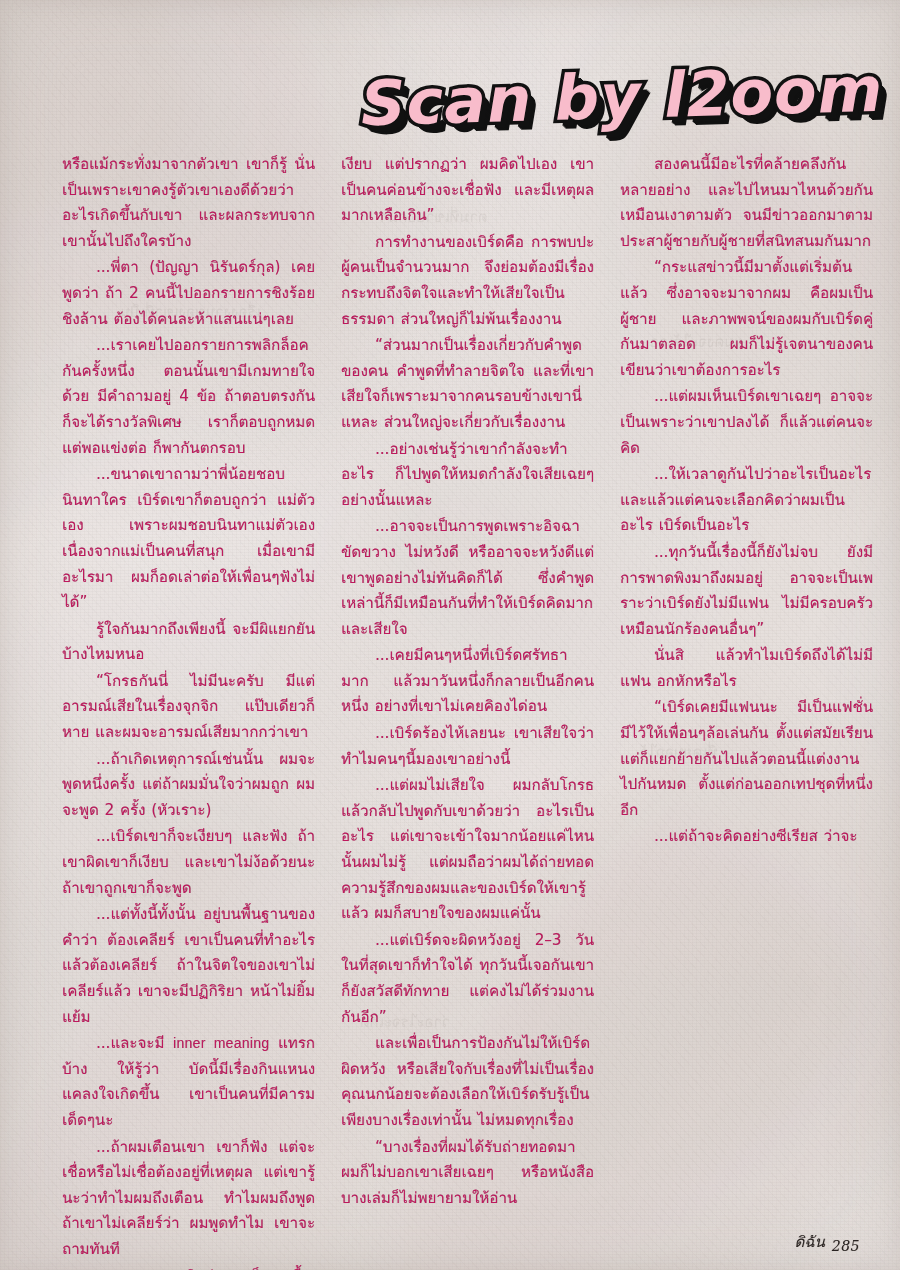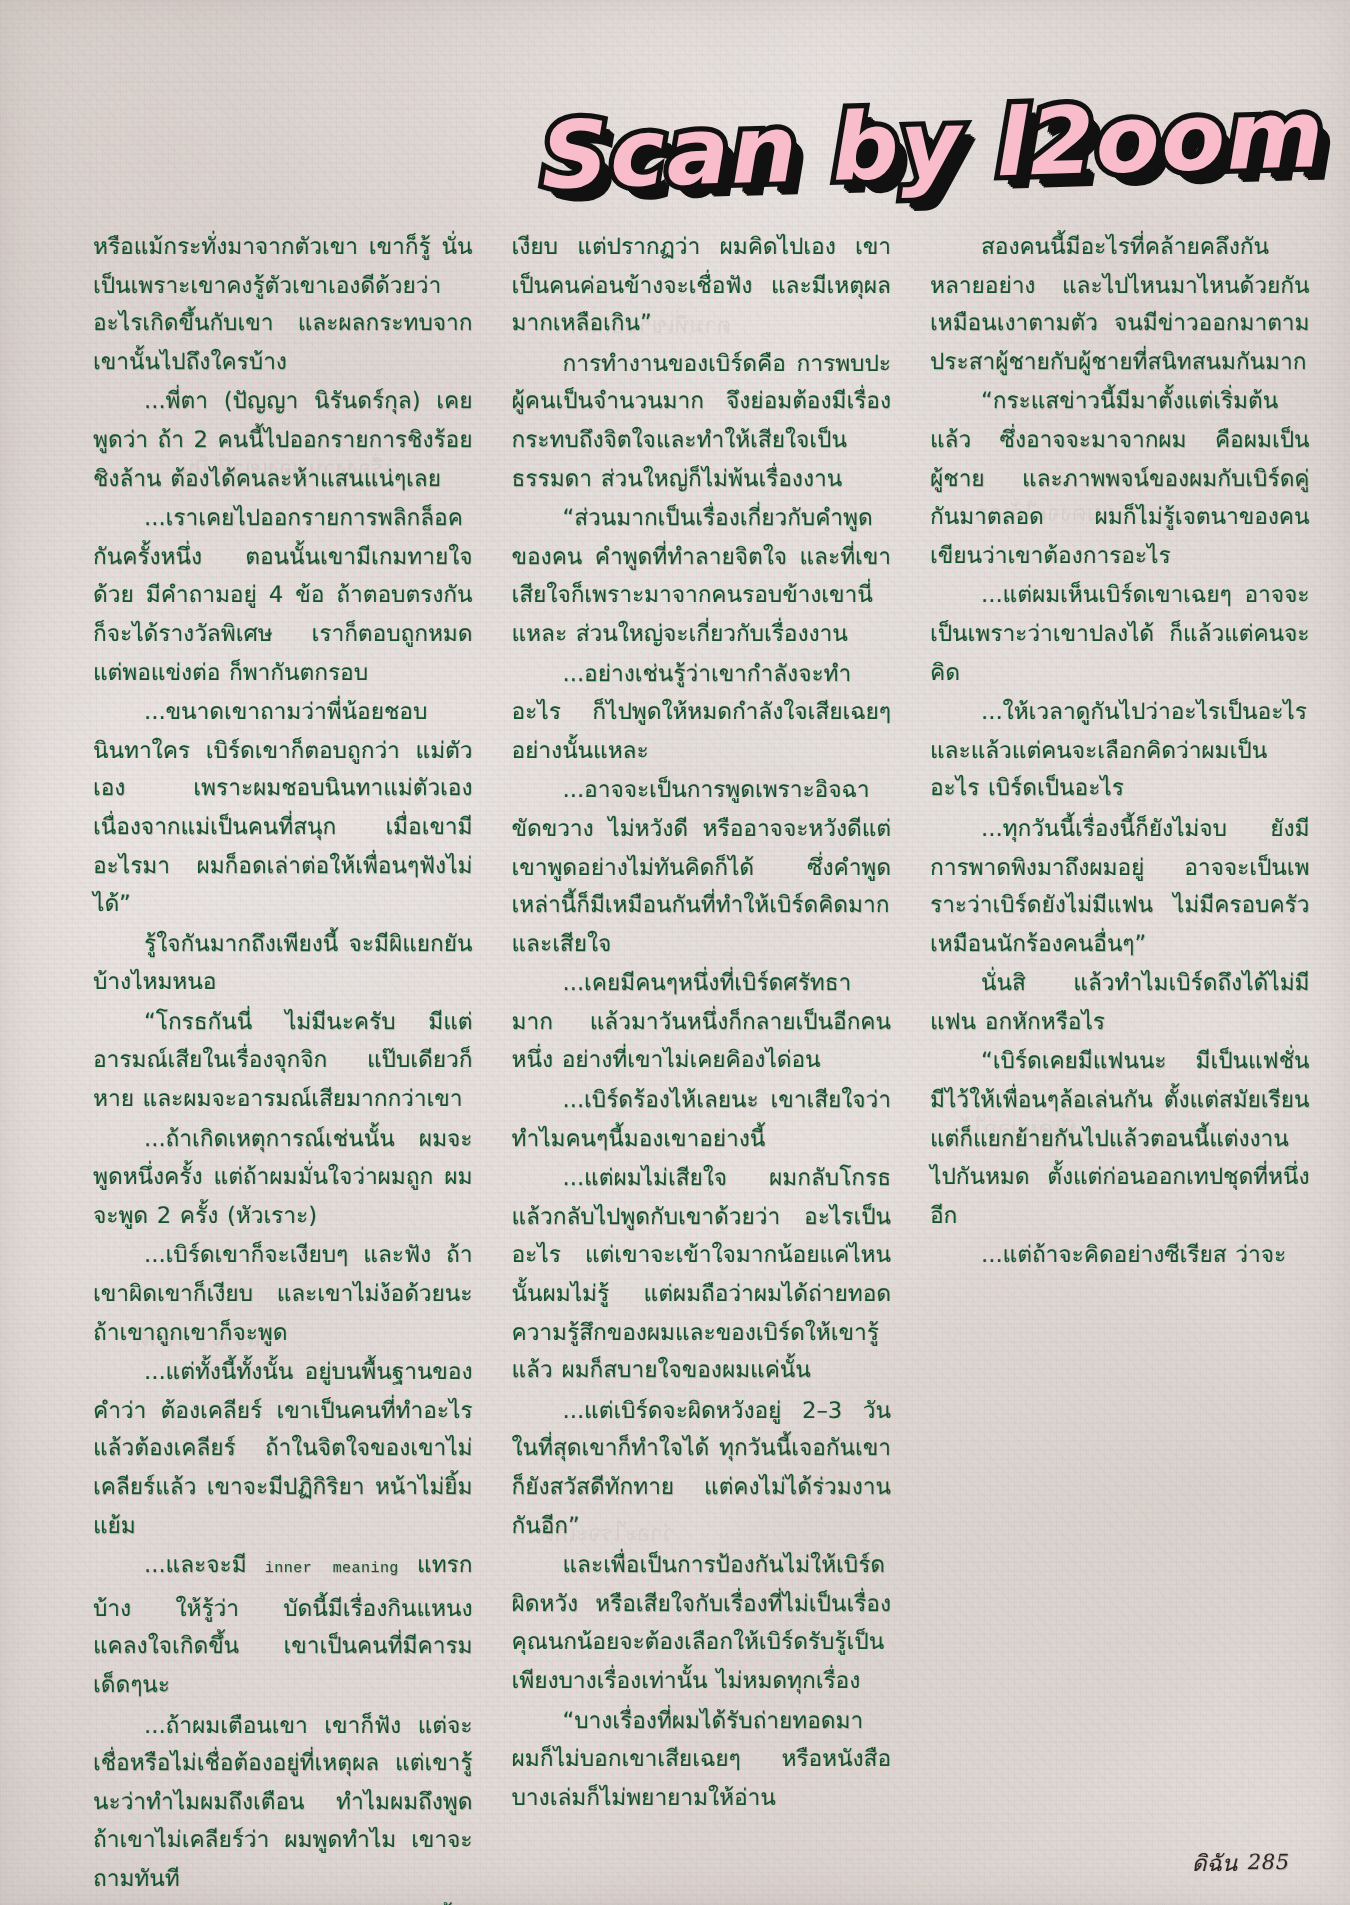--- a/index.html
+++ b/index.html
@@ -105,47 +105,47 @@
     width: 253px;
     flex: 0 0 253px;
     position: relative;
   }
 
   .para {
     margin: 0 0 1px 0;
     font-family: "DejaVu Sans", "Liberation Sans", sans-serif;
     font-size: 15.1px;
     line-height: 25.6px;
-    color: #14532d;
+    color: #be185d;
     text-align: justify;
     text-align-last: left;
     word-spacing: 1px;
     text-indent: 0;
     
     text-shadow: 0.4px 0.4px 0.5px rgba(90,78,72,0.38);
   }
   .para.indent {
     text-indent: 34px;
   }
 
   
   .latin {
-    font-family: Liberation Mono, monospace;
-    font-size: 10px;
+    font-family: Liberation Sans, sans-serif;
+    font-size: 14px;
     letter-spacing: 0.3px;
   }
 
   
   #footer {
     position: absolute;
     right: 40px;
     bottom: 16px;
     z-index: 4;
     display: flex;
-    align-items: center;
+    align-items: flex-end;
     gap: 7px;
     font-style: italic;
     color: #2a2422;
     text-shadow: 0.4px 0.4px 0.5px rgba(90,78,72,0.4);
   }
   #footer .masthead {
     font-family: "DejaVu Sans", "Liberation Sans", sans-serif;
     font-size: 15px;
   }
   #footer .folio {

